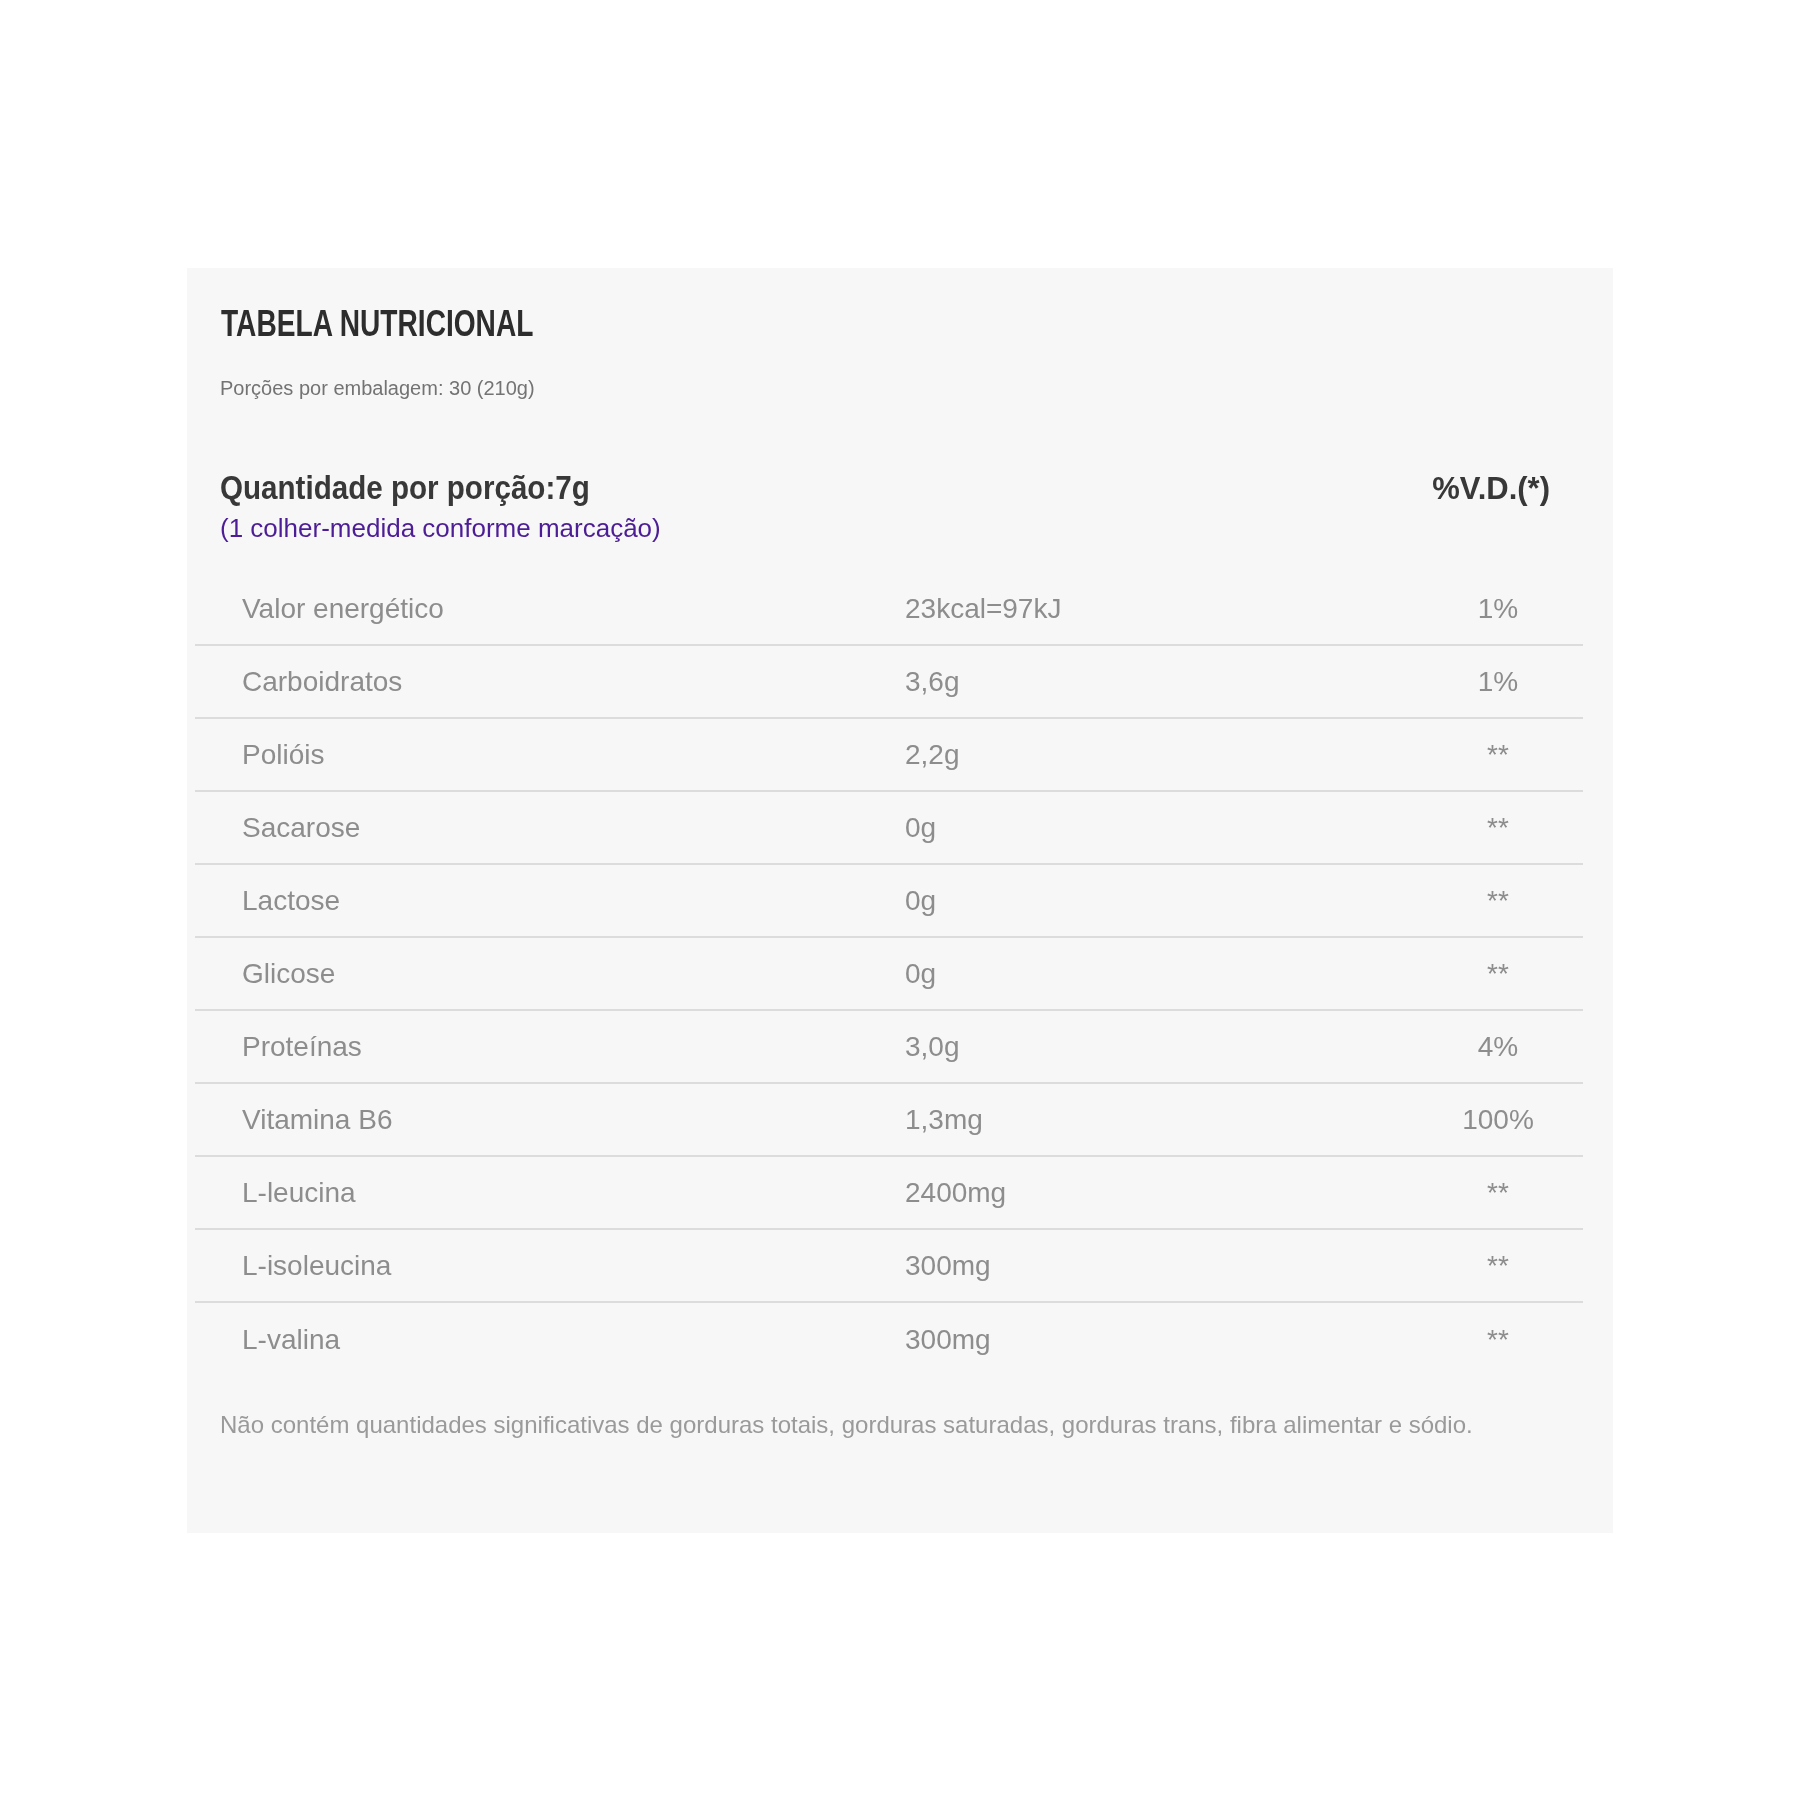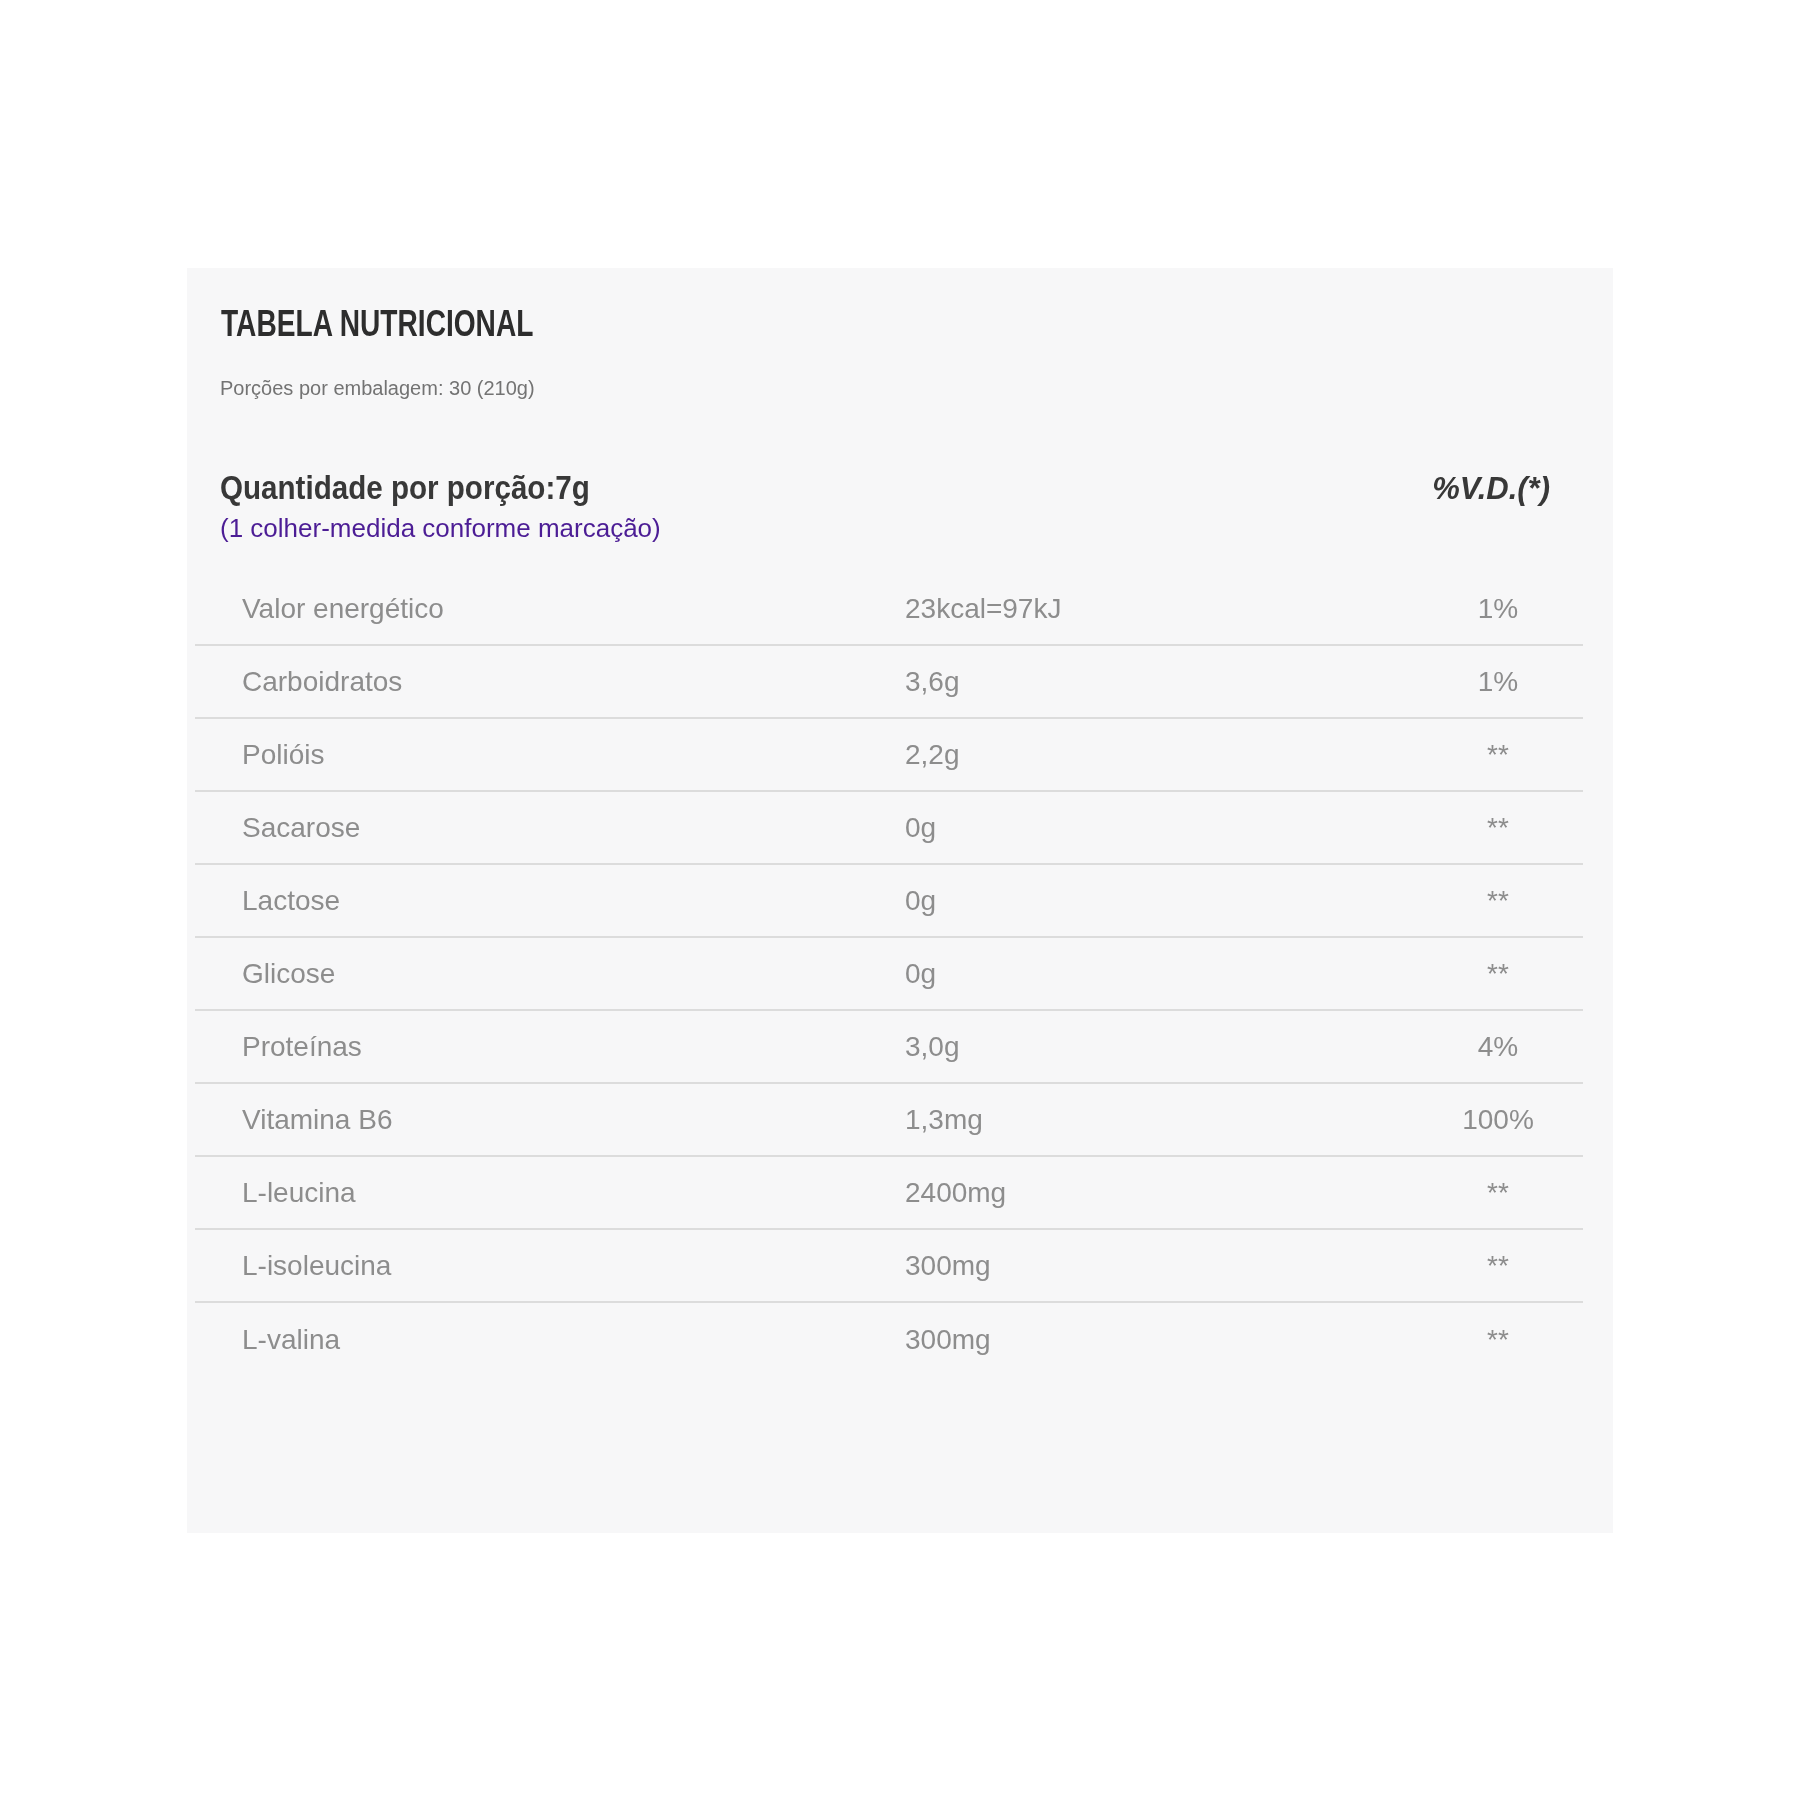--- a/index.html
+++ b/index.html
@@ -40,21 +40,21 @@
     position:absolute; left:33px; right:63px; top:202px;
     display:flex; justify-content:space-between; align-items:flex-end;
   }
   .qty-label {
     font-size:34px; font-weight:bold; color:#383838;
     transform:scaleX(0.87); transform-origin:left bottom;
     white-space:nowrap; line-height:1;
   }
   .vd-label {
     font-size:31px; font-weight:bold; color:#383838;
-    white-space:nowrap; line-height:1;font-style:italic;
+    white-space:nowrap; line-height:1;
   }
 
   .note {
     position:absolute; left:33px; top:247px;
     font-size:26px; color:#4c1d95;
     line-height:1; white-space:nowrap;text-align:right;
   }
 
   .ntable {
     position:absolute; left:8px; top:305px;
@@ -163,16 +163,17 @@
   </div>
 
   <div class="row">
     <span class="nutrient">L-valina</span>
     <span class="amount">300mg</span>
     <span class="dv">**</span>
   </div>
 </div>
 
     <div class="footnotes">
+      <p>Não contém quantidades significativas de gorduras totais, gorduras saturadas, gorduras trans, fibra alimentar e sódio.</p>
     </div>
 
   </div>
 </div>
 
 </body></html>

